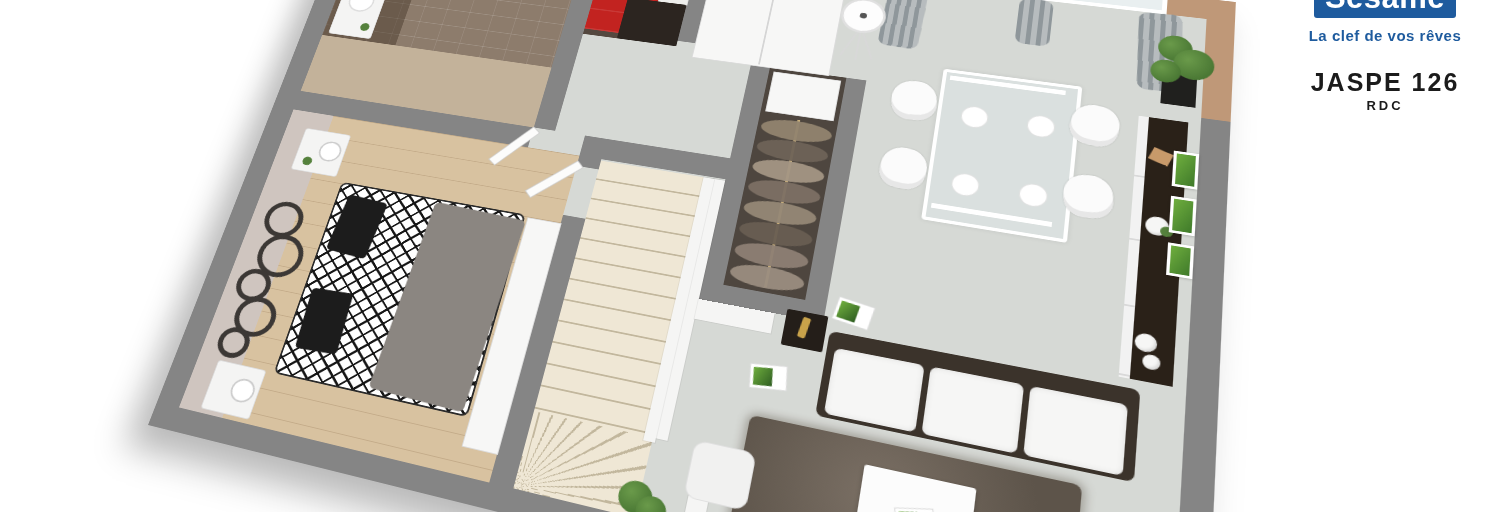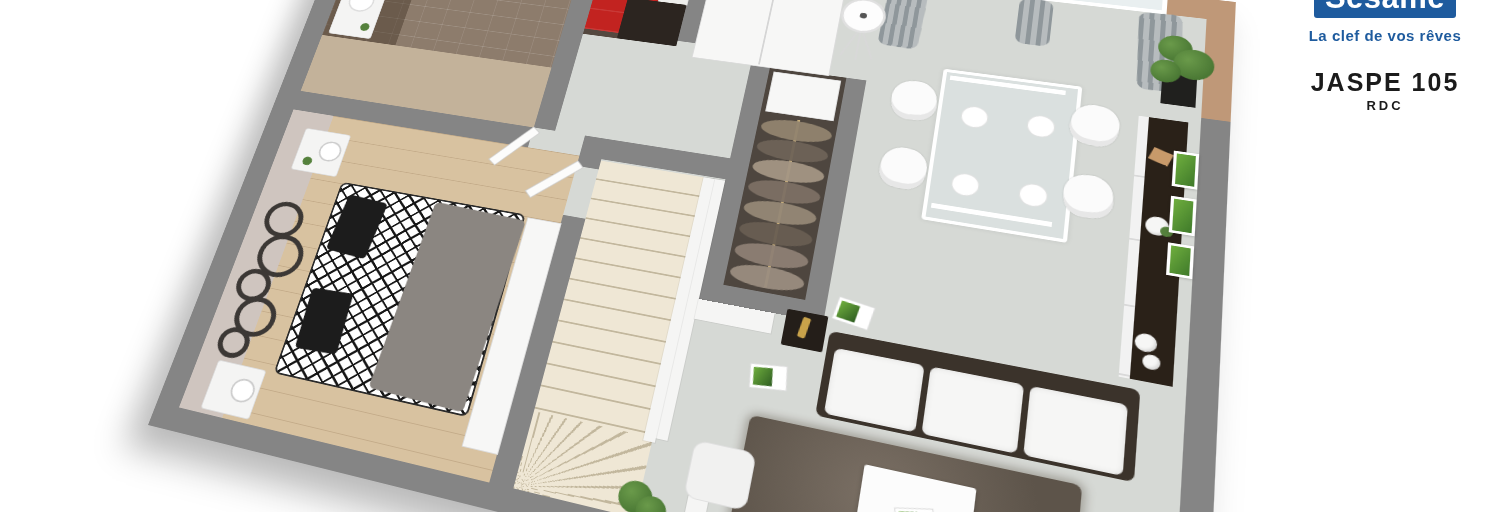--- a/index.html
+++ b/index.html
@@ -223,16 +223,16 @@
     <div class="a mag" style="left:628px;top:540px;width:36px;height:26px;transform:rotate(-7deg);"></div>
     <div class="a leafy" style="left:524px;top:694px;width:34px;height:34px;"></div>
     <div class="a leafy" style="left:544px;top:706px;width:30px;height:30px;"></div>
   </div>
 
   <div id="brand" class="a">
     <div class="logo-box">
       <span class="logo-text">Sésame</span>
     </div>
     <div class="tagline">La clef de vos rêves</div>
-    <div class="model">JASPE 105</div>
+    <div class="model">JASPE 126</div>
     <div class="level">RDC</div>
   </div>
 </div>
 
 </body></html>

